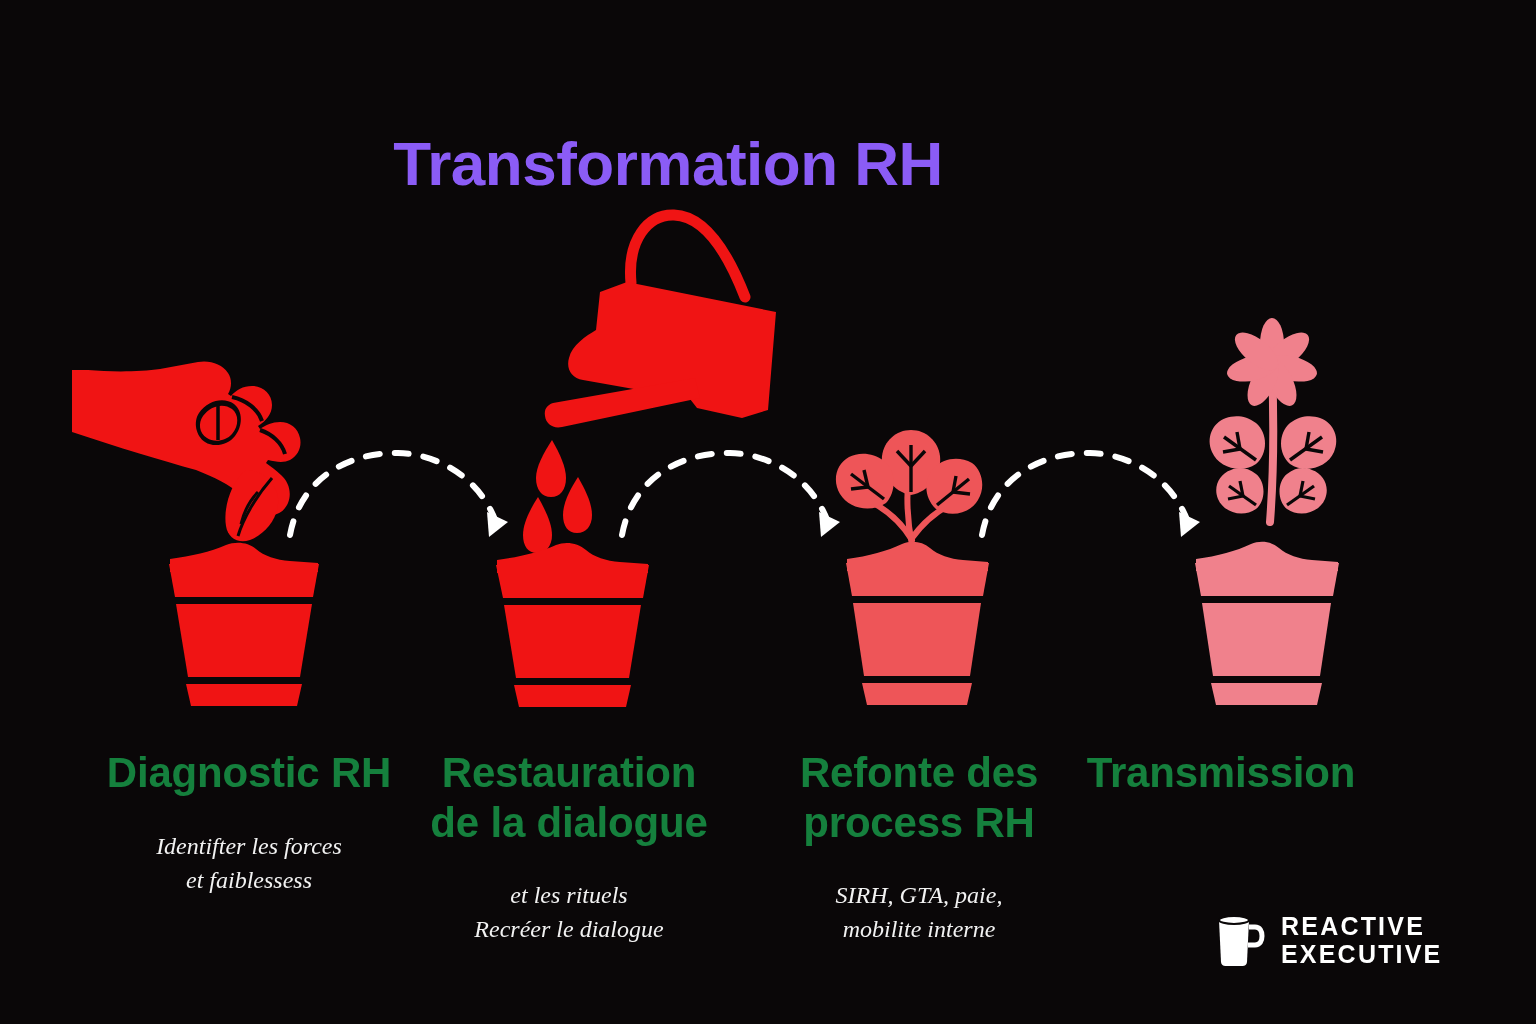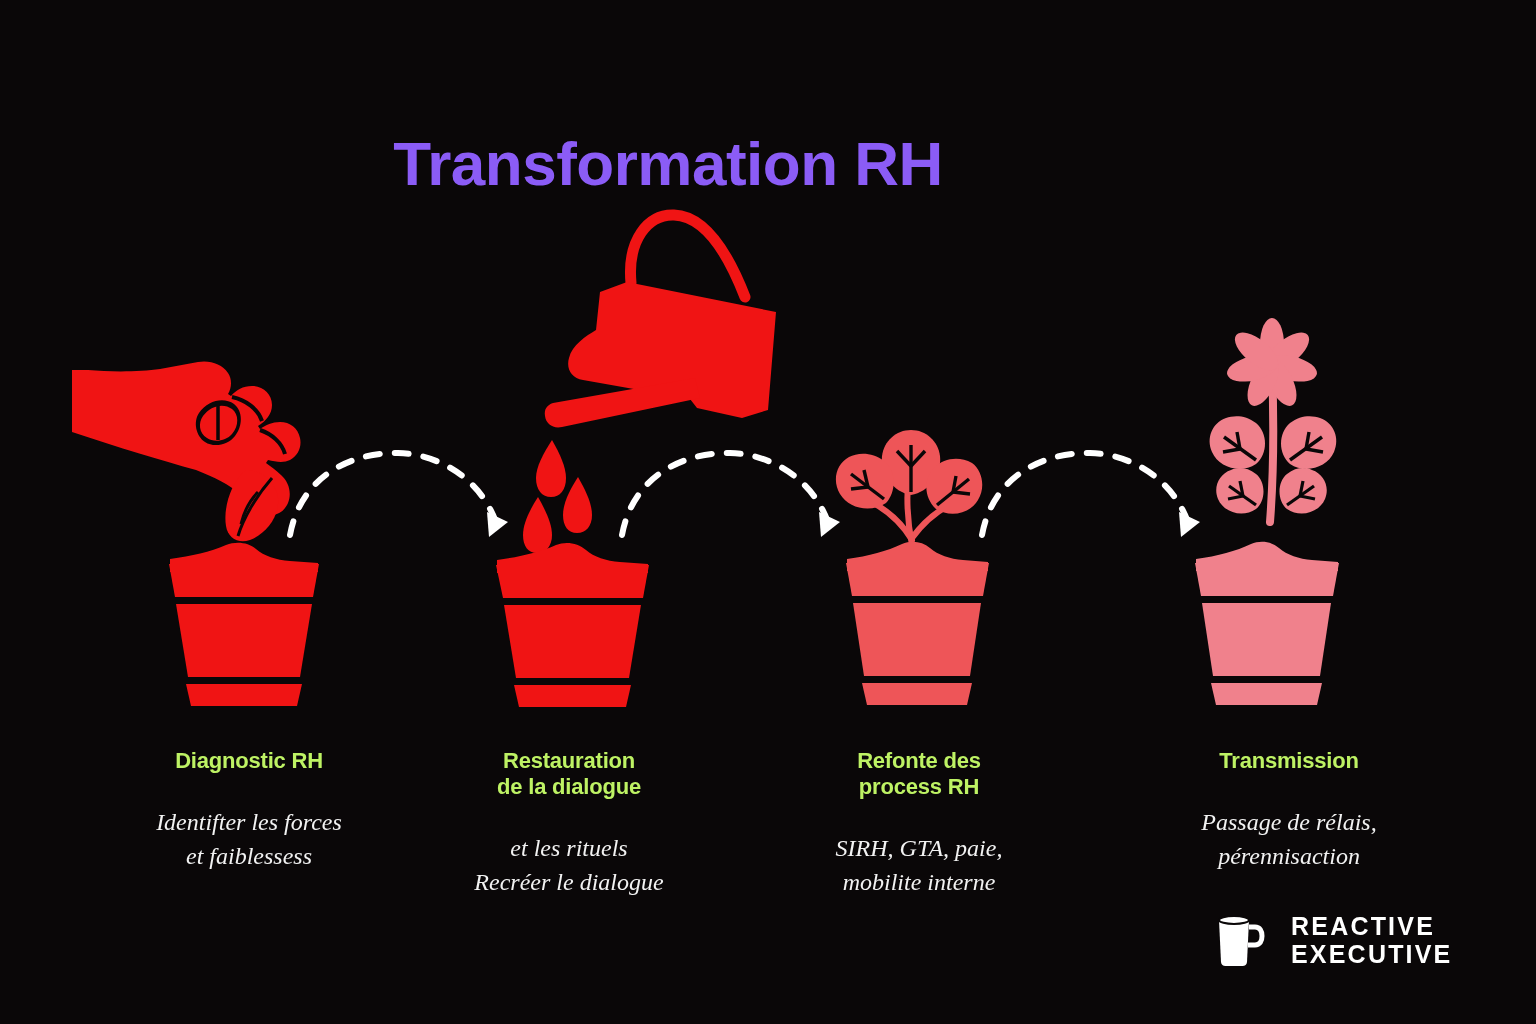--- a/index.html
+++ b/index.html
@@ -40,47 +40,47 @@
     height: 1024px;
     pointer-events: none;
   }
   .step-text {
     position: absolute;
     width: 330px;
     text-align: center;
     top: 748px;
   }
   .step-title {
-    color: #bef264;
+    color: #15803d;
     font-family: "Liberation Sans", sans-serif;
     font-weight: bold;
-    font-size: 22px;
+    font-size: 42px;
     line-height: 1.18;
     letter-spacing: -0.2px;
   }
   .step-sub {
     margin-top: 31px;
     color: #f2f2f2;
     font-family: "Liberation Serif", serif;
     font-style: italic;
     font-size: 24px;
     line-height: 1.42;
   }
   #step-1 { left: 84px; }
   #step-2 { left: 404px; }
   #step-3 { left: 754px; }
-  #step-4 { left: 1124px; }
+  #step-4 { left: 1056px; }
 
   #logo {
     position: absolute;
     left: 1216px;
     top: 912px;
     display: flex;
     align-items: center;
-    gap: 25px;
+    gap: 15px;
   }
   #logo .wordmark {
     display: flex;
     flex-direction: column;
     justify-content: center;
     color: #ffffff;
     font-family: "Liberation Sans", sans-serif;
     font-weight: bold;
     font-size: 25px;
     letter-spacing: 2.2px;
@@ -314,24 +314,20 @@
     <div class="step-sub">
       <div>SIRH, GTA, paie,</div>
       <div>mobilite interne</div>
     </div>
   </div>
 
   <div class="step-text" id="step-4">
     <div class="step-title">
       <div>Transmission</div>
     </div>
-    <div class="step-sub">
-      <div>Passage de rélais,</div>
-      <div>pérennisaction</div>
-    </div>
   </div>
 
   <div id="logo">
     <svg width="50" height="56" viewBox="0 0 50 56">
       <path fill="#ffffff" d="M3,8 L33,8 L31,50 C30.8,52.4 29,54 26.6,54 L9.4,54
                C7,54 5.2,52.4 5,50 Z"></path>
       <ellipse fill="#ffffff" stroke="#0a0708" stroke-width="2" cx="18" cy="8" rx="15" ry="4"></ellipse>
       <path fill="none" stroke="#ffffff" stroke-width="5" d="M33,15 L39,15 C44,15 46,19 46,24 C46,29 44,33 39,33 L32,33"></path>
     </svg>
     <div class="wordmark">

